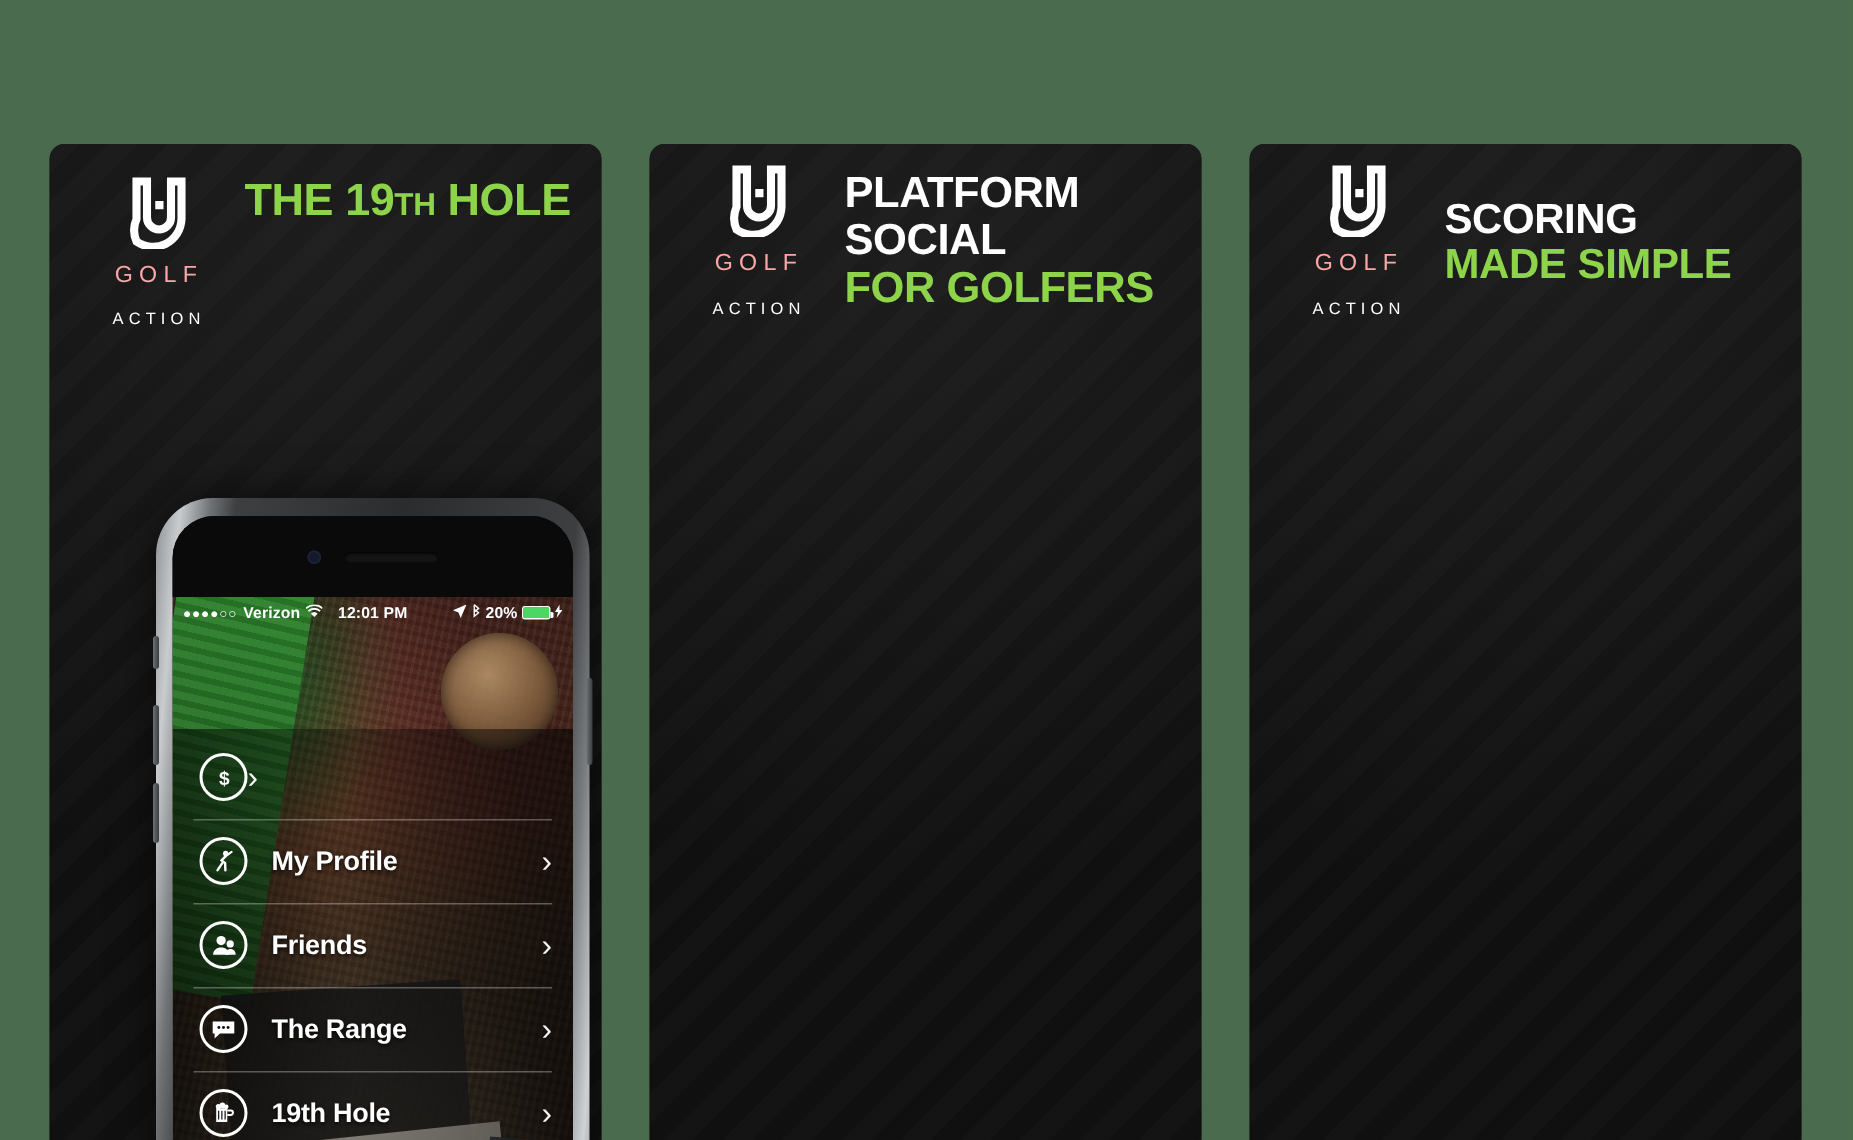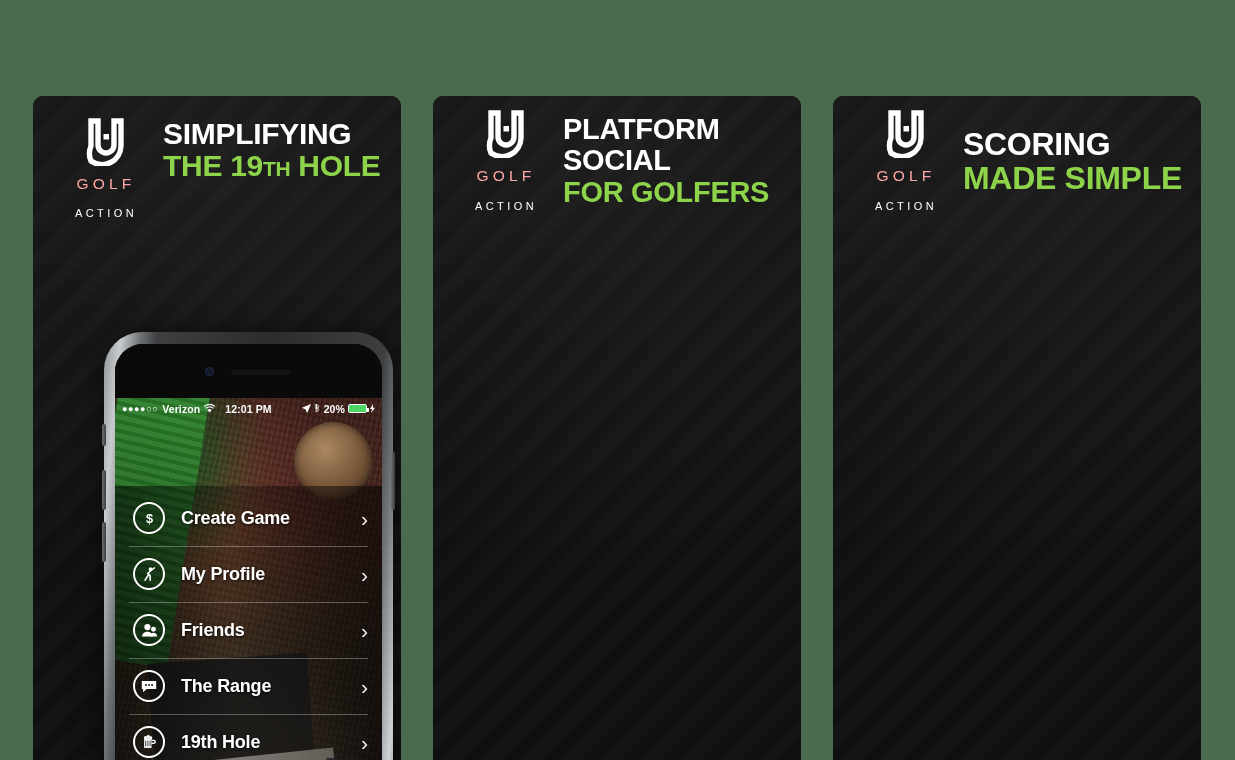--- a/index.html
+++ b/index.html
@@ -58,21 +58,21 @@
     letter-spacing: -0.3px; line-height: 1.07; text-transform: uppercase;
   }
   .tag-l2 {
     color: #8ed44b; font-weight: 700; font-size: 31px;
     letter-spacing: -0.3px; line-height: 1.07; text-transform: uppercase;
   }
   .tag-small { font-size: 21px; }
   #panel-1 .panel-head { height: 140px; align-items: flex-start; padding-top: 22px; }
   #panel-1 .tag-l1, #panel-1 .tag-l2 { font-size: 30px; }
   #panel-2 .tag-l1, #panel-2 .tag-l2 { font-size: 29px; }
-  #panel-3 .tag-l1, #panel-3 .tag-l2 { font-size: 32px; }
+  #panel-3 .tag-l1, #panel-3 .tag-l2 { font-size: 28px; }
 
   
   .phone {
     position: absolute;
     width: 289px;
     height: 530px;
     border-radius: 38px 38px 0 0;
     background: linear-gradient(95deg,#8e9194 0%,#c9ccce 5%,#6f7275 11%,#3d3f41 16%,
                                 #2a2c2d 50%, #3d3f41 84%, #7a7d80 90%, #cfd2d4 96%, #85888b 100%);
     padding: 12px 11px 0 11px;
@@ -204,21 +204,20 @@
         <div class="logo-mark">
           <svg width="40" height="48" viewBox="0 0 40 48">
             <path d="M5 3 h7 v24 a8 8 0 0 0 16 0 V3 h7 v25 a19 19 0 0 1 -30 15 A19 19 0 0 1 5 28 Z" fill="none" stroke="#fff" stroke-width="5.4"></path>
             <rect x="17.5" y="16" width="5.5" height="5.5" fill="#fff"></rect>
           </svg>
         </div>
         <div class="logo-word">GOLF</div>
         <div class="logo-word2">ACTION</div>
       </div>
       <div class="tagline">
-        <div class="tag-l1">SIMPLIFYING</div>
         <div class="tag-l2"><span>THE 19</span><span class="tag-small">TH</span><span> HOLE</span></div>
       </div>
     </div>
 
     <div class="phone" id="phone-1">
       <span class="btn-side btn-left-1"></span>
       <span class="btn-side btn-left-2"></span>
       <span class="btn-side btn-left-3"></span>
       <span class="btn-side btn-right-1"></span>
       <div class="phone-inner">
@@ -274,21 +273,20 @@
           </div>
 
           <div class="p1-menu">
 
             <div class="p1-row">
               <span class="p1-ico">
                 <svg width="17" height="17" viewBox="0 0 20 20">
                     <text x="10" y="15.5" font-size="15" font-family="Liberation Sans, sans-serif" font-weight="700" fill="#fff" text-anchor="middle">$</text>
                   </svg>
               </span>
-              <span class="p1-label">Create Game</span>
               <span class="chev">›</span>
             </div>
 
             <div class="p1-row">
               <span class="p1-ico">
                 <svg width="18" height="18" viewBox="0 0 20 20">
                   <circle cx="11.6" cy="4.4" r="2" fill="#fff"></circle>
                   <path d="M11.4 6.6 8.6 9.6l2.6 2 0.2 5.2" stroke="#fff" stroke-width="1.8" fill="none" stroke-linecap="round"></path>
                   <path d="M11.4 6.6 16 3.2" stroke="#fff" stroke-width="1.6" fill="none" stroke-linecap="round"></path>
                   <path d="M9.2 11.4 5.6 16.8" stroke="#fff" stroke-width="1.8" fill="none" stroke-linecap="round"></path>

